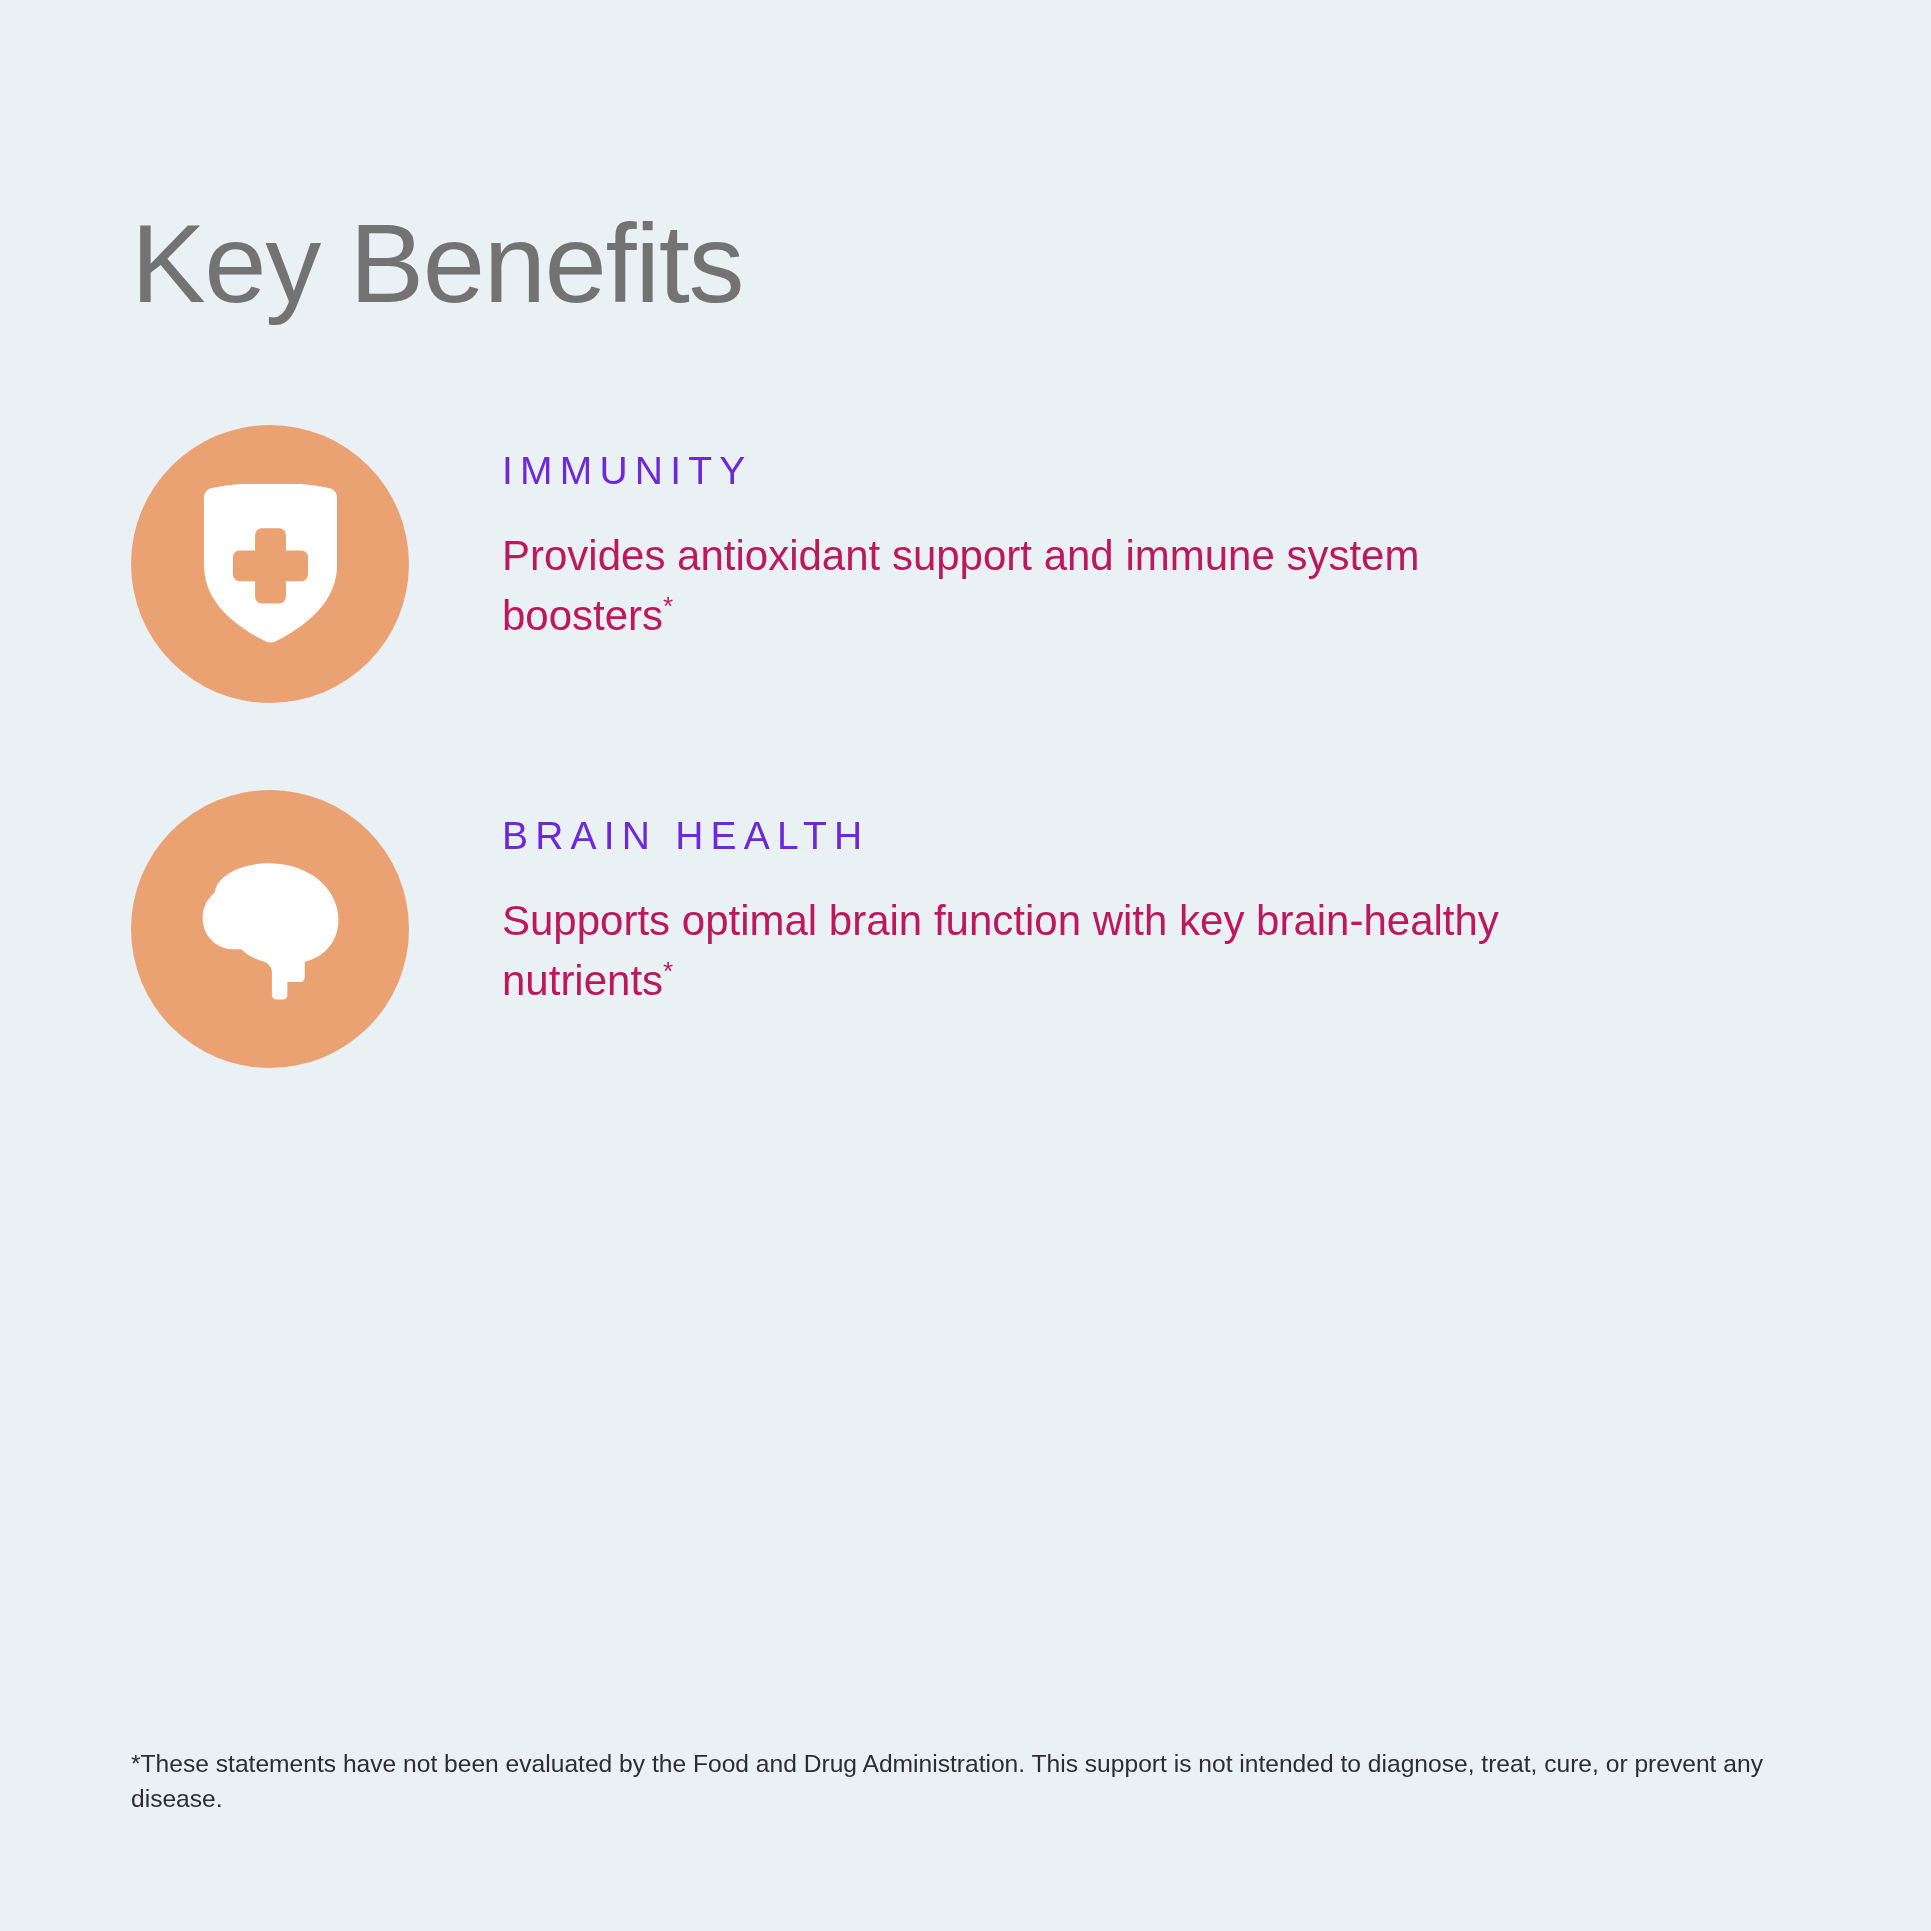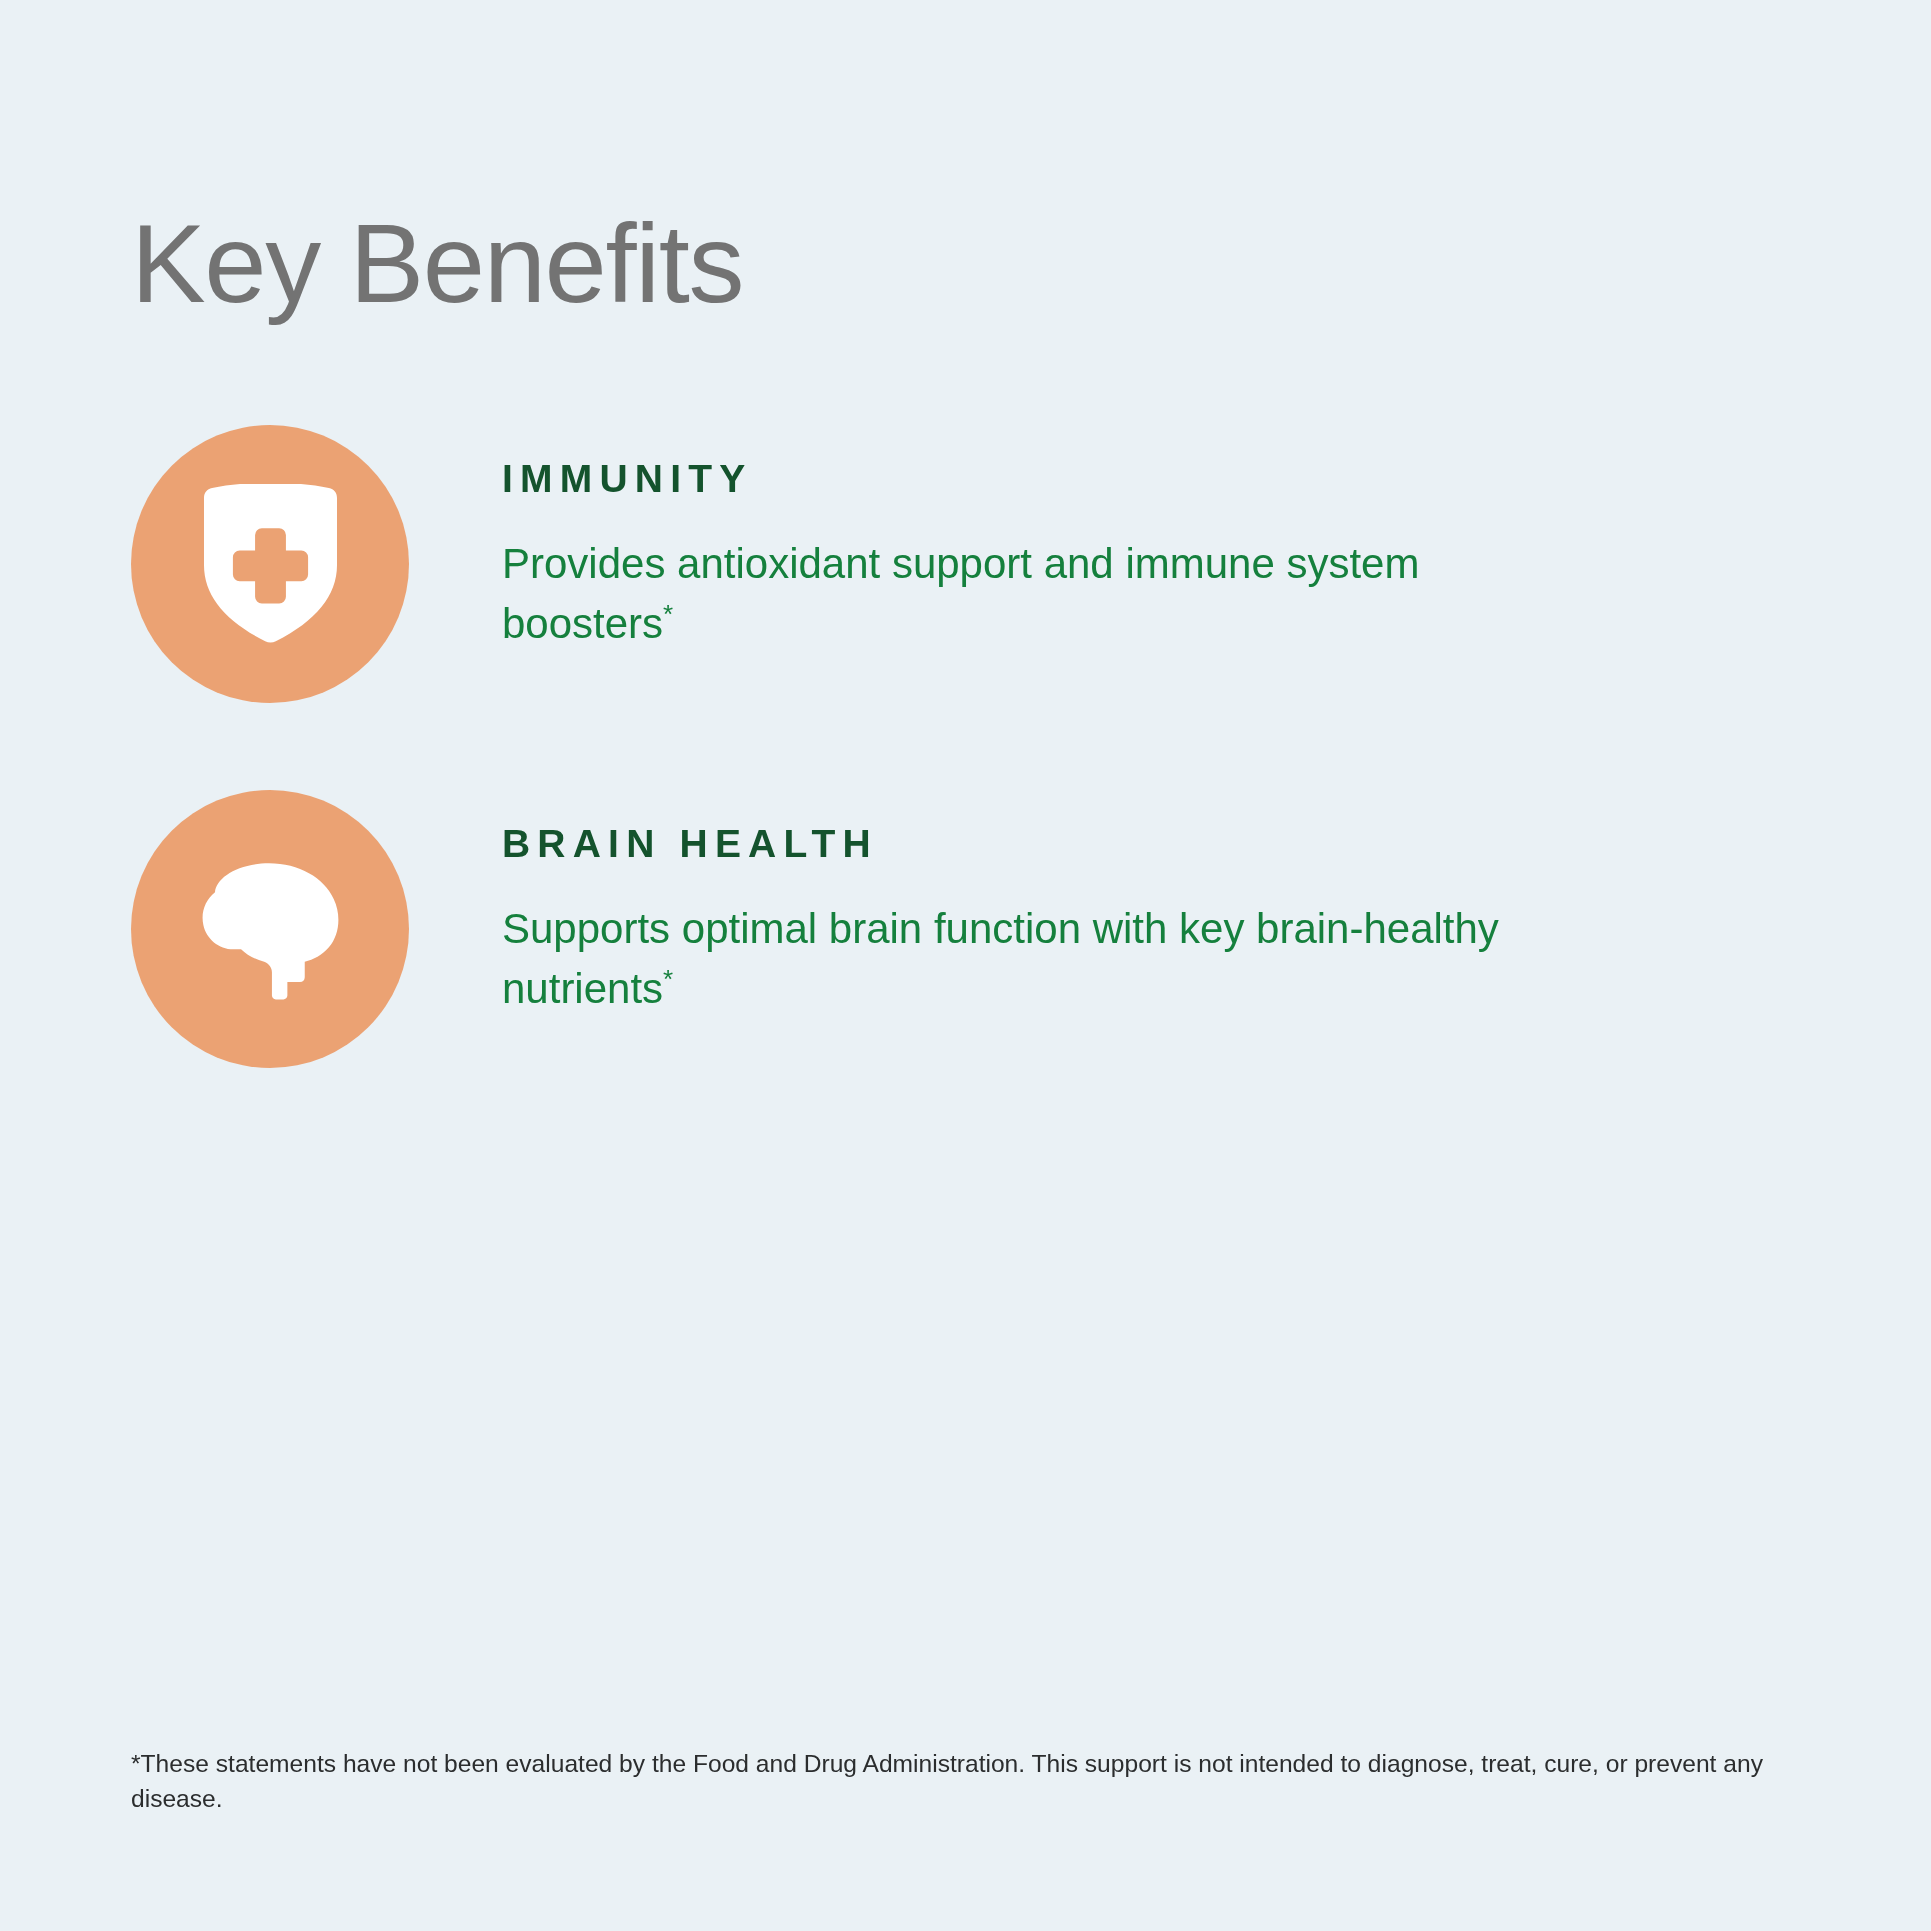--- a/index.html
+++ b/index.html
@@ -66,30 +66,30 @@
     display: block;
   }
 
   .benefit-text {
     flex: 1 1 auto;
     padding-left: 93px;
     padding-top: 21px;
   }
   .benefit-title {
     font-size: 39px;
-    font-weight: 700;
+    font-weight: 400;
     letter-spacing: 7.2px;
-    color: #14532d;
-    margin: 12px 0 33px 0;
+    color: #6d28d9;
+    margin: 4px 0 33px 0;
     line-height: 1.1;
   }
   .benefit-desc {
     font-size: 42px;
     line-height: 1.42;
-    color: #15803d;
+    color: #be185d;
     font-weight: 400;
     margin: 0;
     max-width: 1023px;
   }
   .benefit-desc sup {
     font-size: 0.62em;
     vertical-align: super;
     line-height: 0;
   }
 

